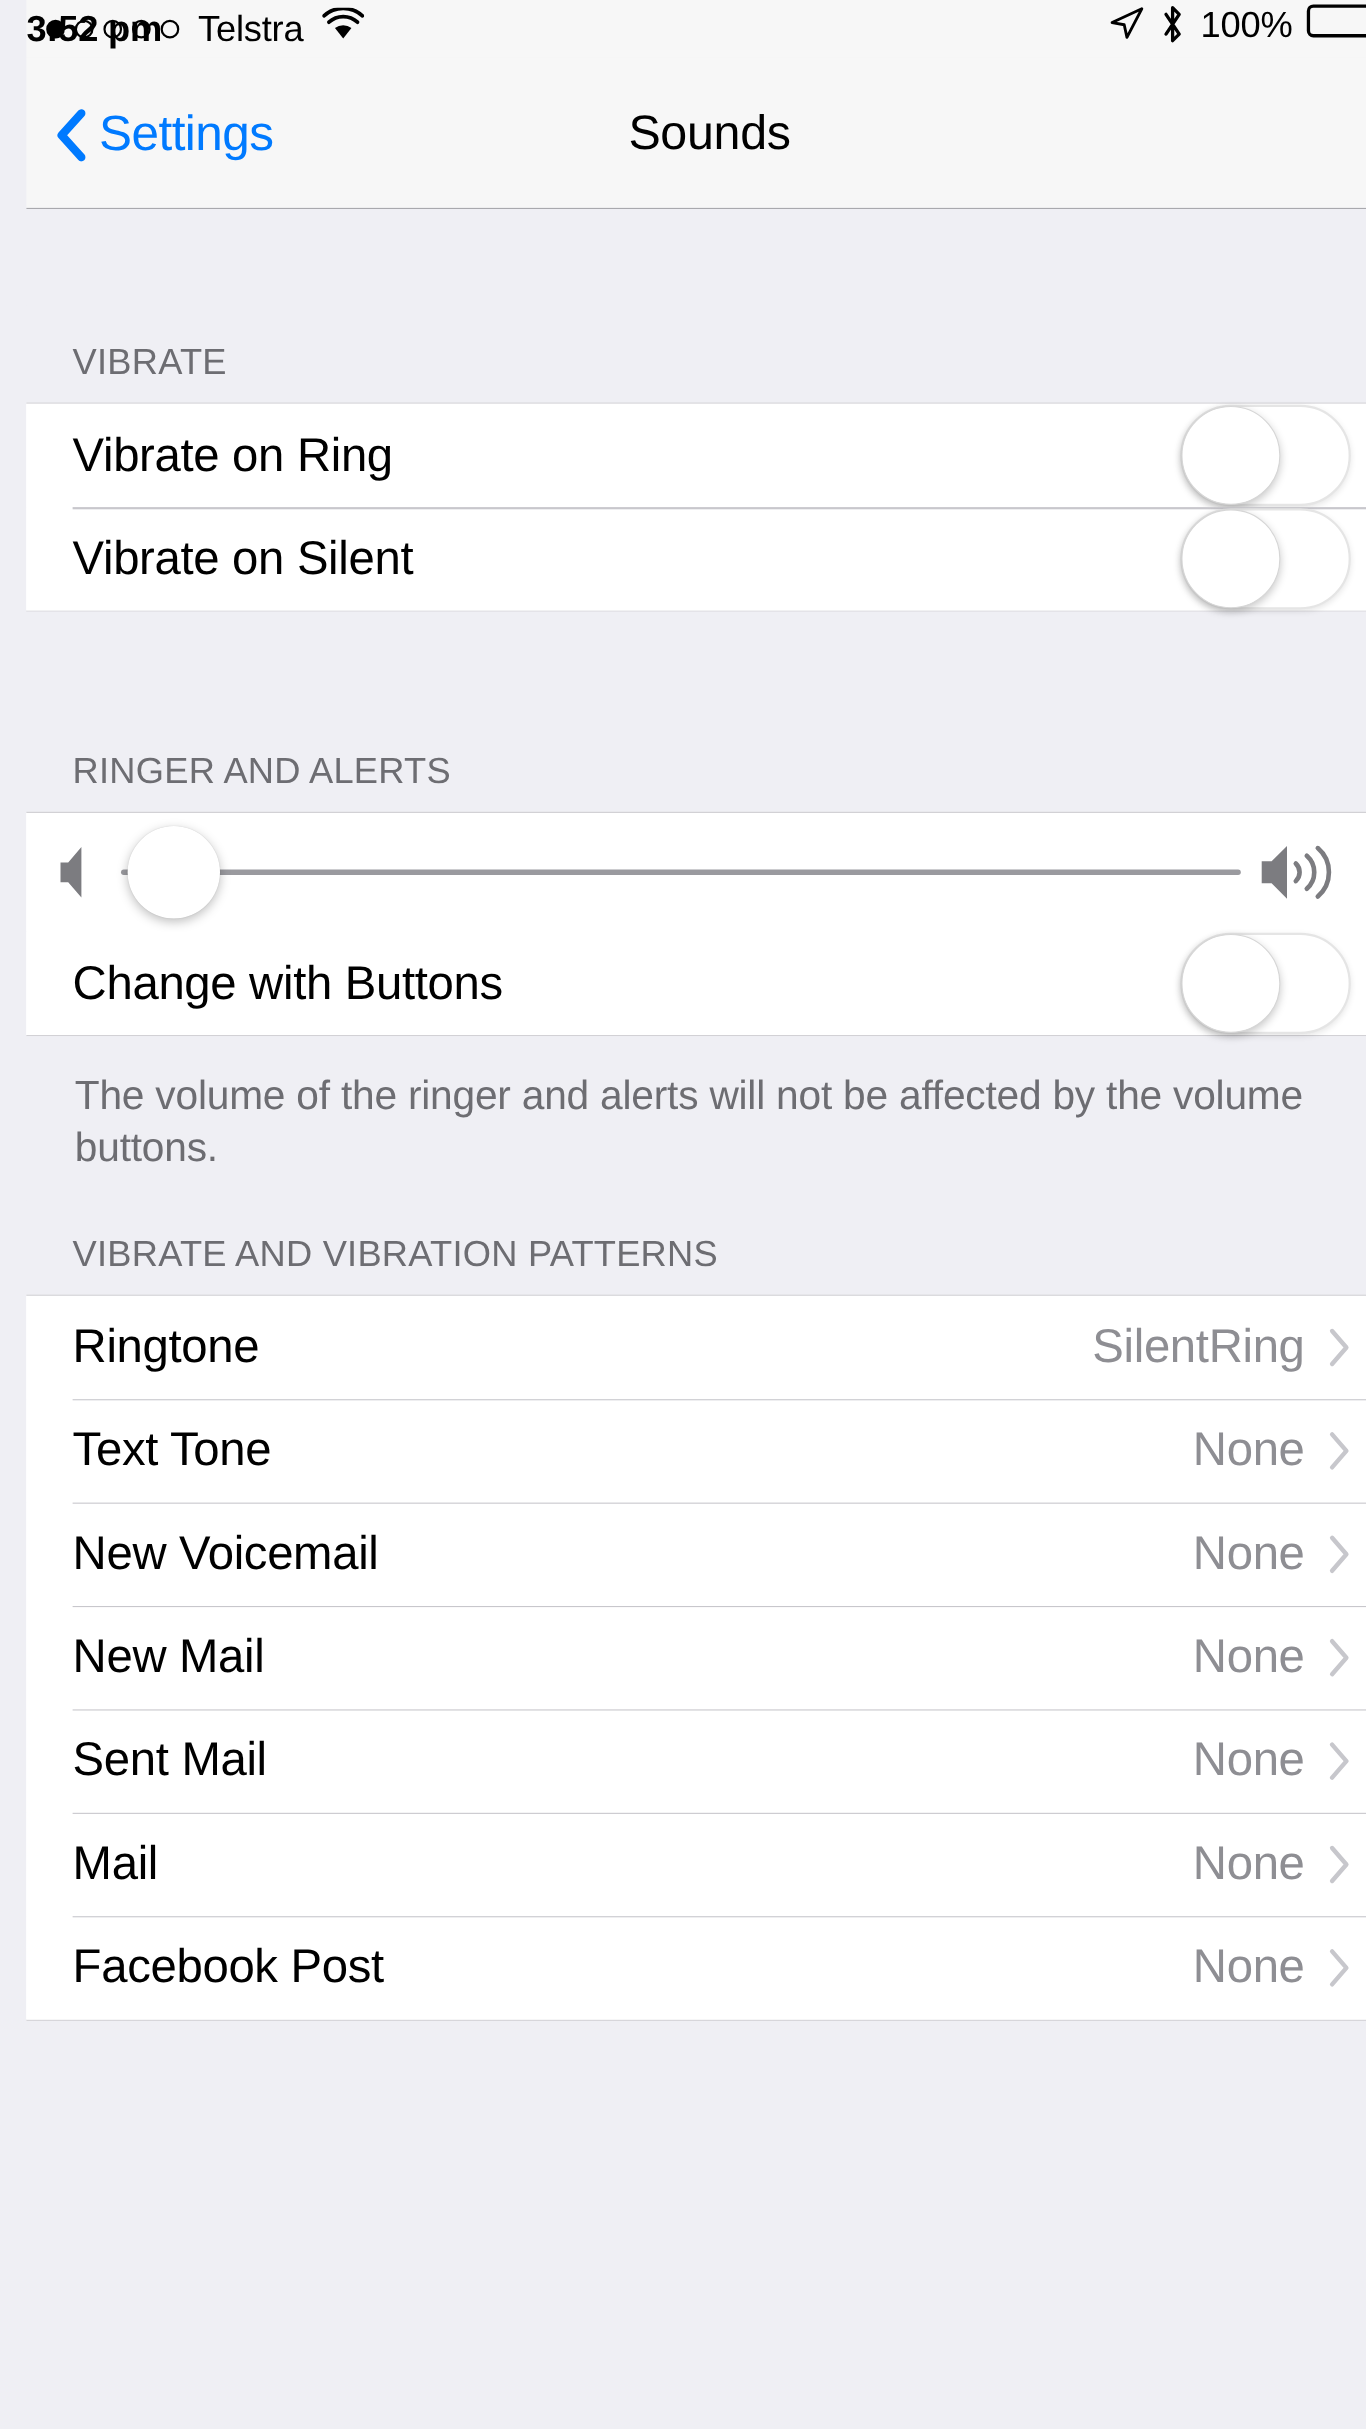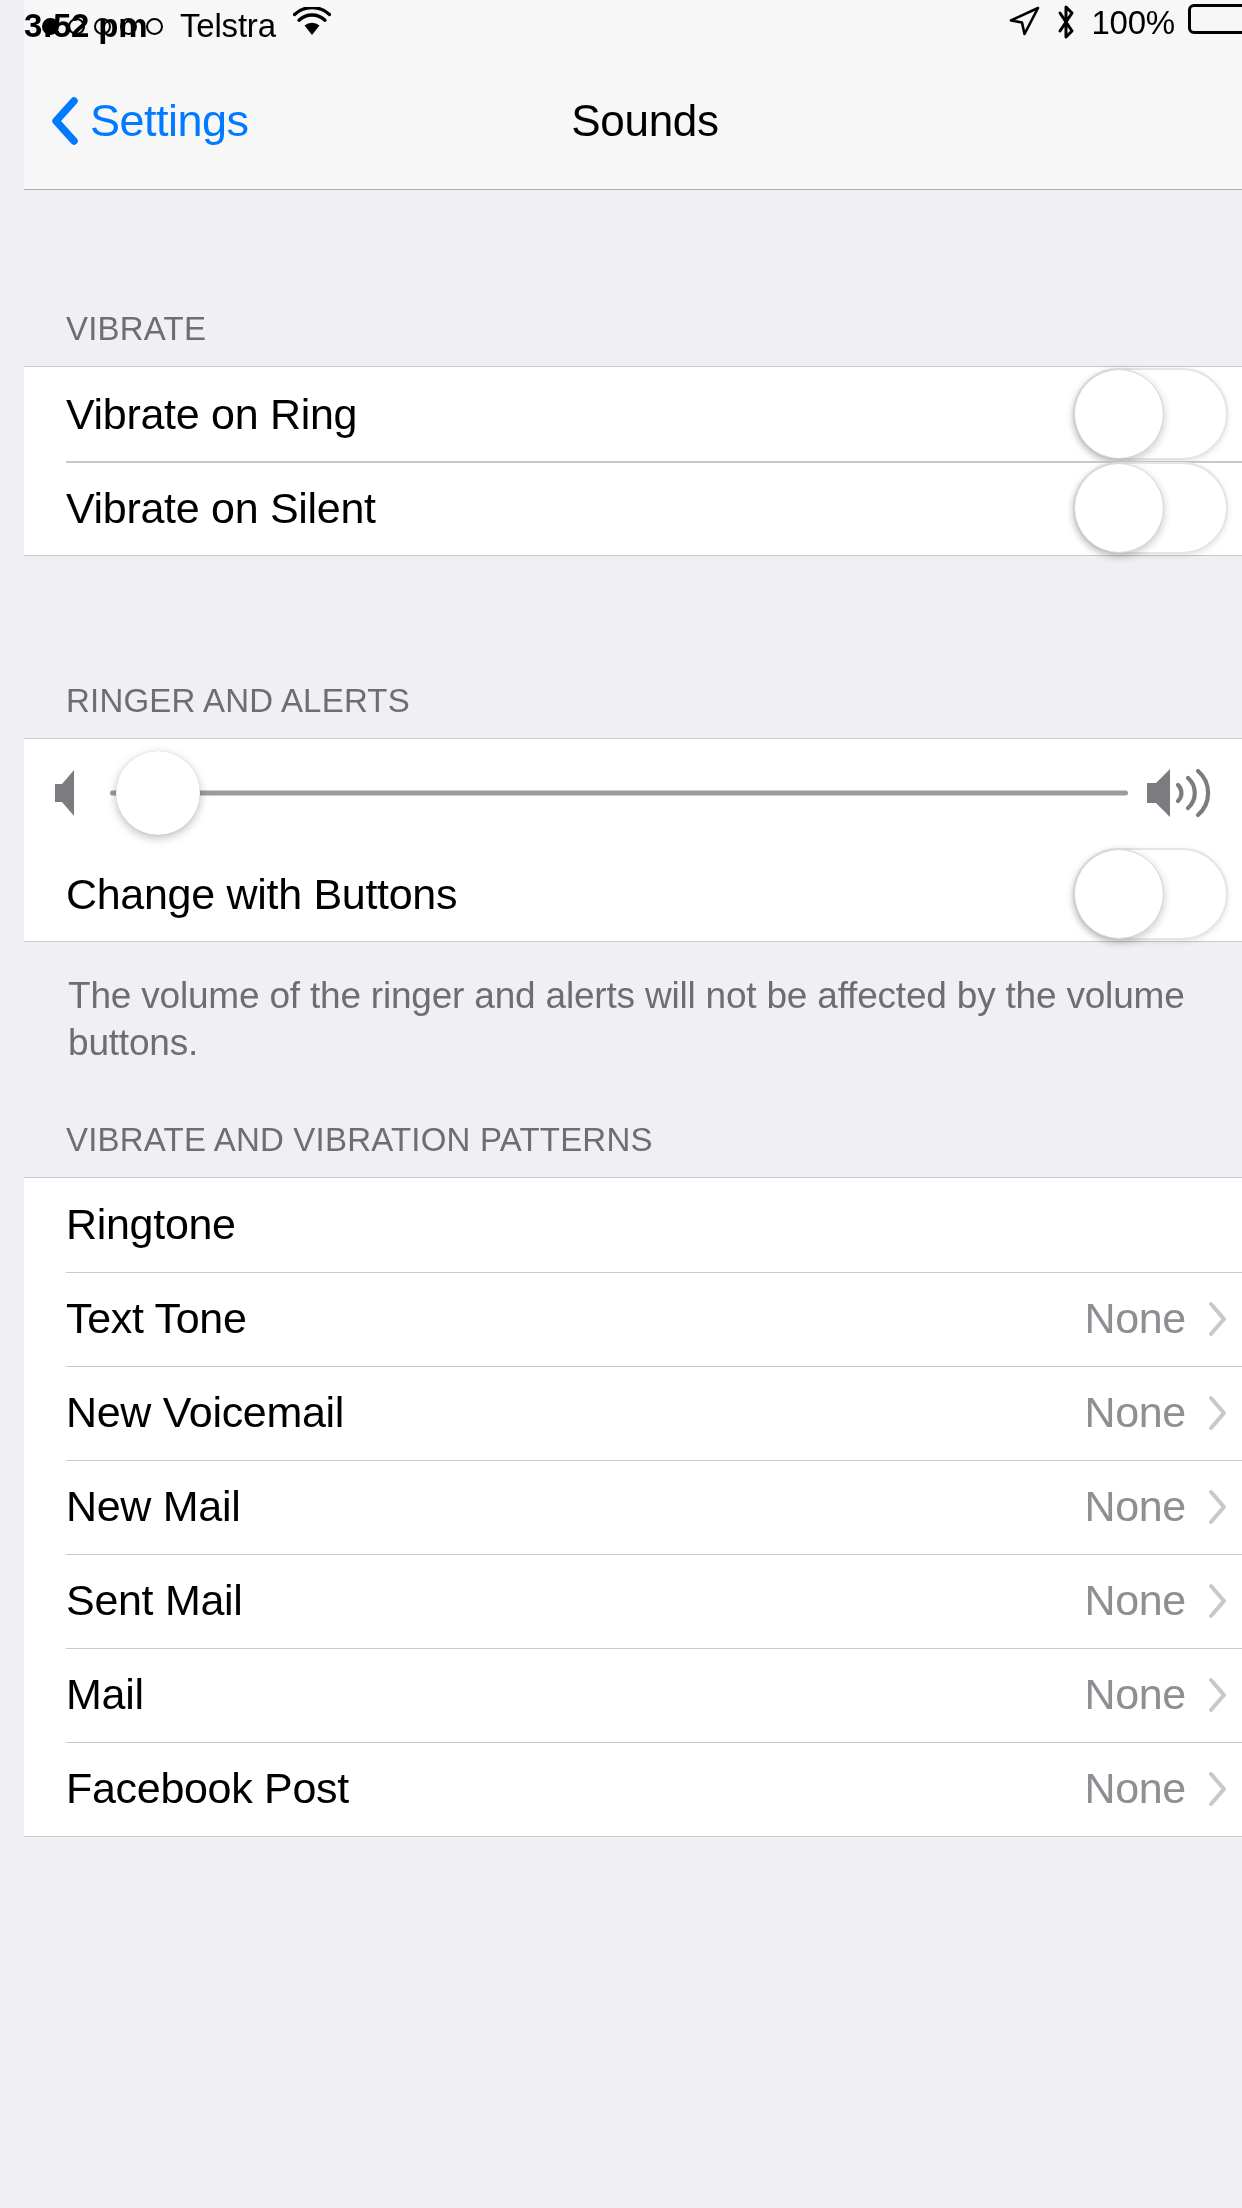--- a/index.html
+++ b/index.html
@@ -33,21 +33,21 @@
   .battery:after{ content:""; position:absolute; right:-8px; top:9px; width:5px; height:12px; background:#000; border-radius:0 3px 3px 0; }
 
   
   .navbar{
     position:relative; height:138px; width:100%;
     background:#F7F7F7;
     border-bottom:1.5px solid #A9A9AE;
     display:flex; align-items:center;
   }
   .back-btn{
-    position:absolute; left:26px; display:flex; align-items:center; gap:12px;
+    position:absolute; left:26px; display:flex; align-items:flex-end; gap:12px;
     color:#007AFF; font-size:45px; letter-spacing:-0.5px;
   }
   .chev-back{ display:inline-block; width:28px; height:48px; }
   .nav-title{
     position:absolute; left:0; right:0; text-align:center;
     font-size:44px; font-weight:normal; color:#000; letter-spacing:-0.3px;
   }
 
   
   .group-header{
@@ -229,20 +229,28 @@
   <div class="footer-note">The volume of the ringer and alerts will not be affected by the volume buttons.</div>
 
   <div class="sec-head" style="height:86px">
     <div class="group-header">VIBRATE AND VIBRATION PATTERNS</div>
   </div>
 
   <div class="cell-group">
 
     <div class="cell">
       <span class="cell-label">Ringtone</span>
+      <span class="cell-right">
+        <span class="cell-value">SilentRing</span>
+        <span class="chev-ico">
+          <svg width="20" height="36" viewBox="0 0 20 36">
+              <path d="M3 3 L16 18 L3 33" fill="none" stroke="#C7C7CC" stroke-width="4" stroke-linecap="round" stroke-linejoin="round"></path>
+            </svg>
+        </span>
+      </span>
     </div>
 
     <div class="cell">
       <span class="cell-label">Text Tone</span>
       <span class="cell-right">
         <span class="cell-value">None</span>
         <span class="chev-ico">
           <svg width="20" height="36" viewBox="0 0 20 36">
               <path d="M3 3 L16 18 L3 33" fill="none" stroke="#C7C7CC" stroke-width="4" stroke-linecap="round" stroke-linejoin="round"></path>
             </svg>

